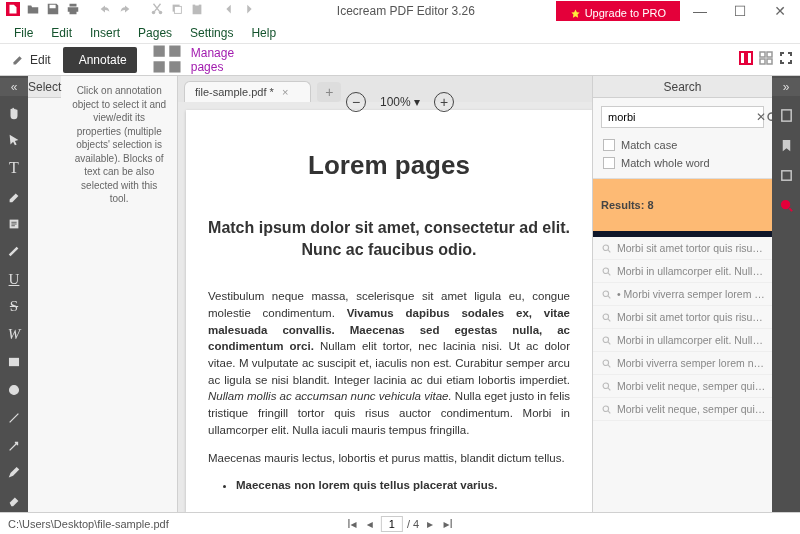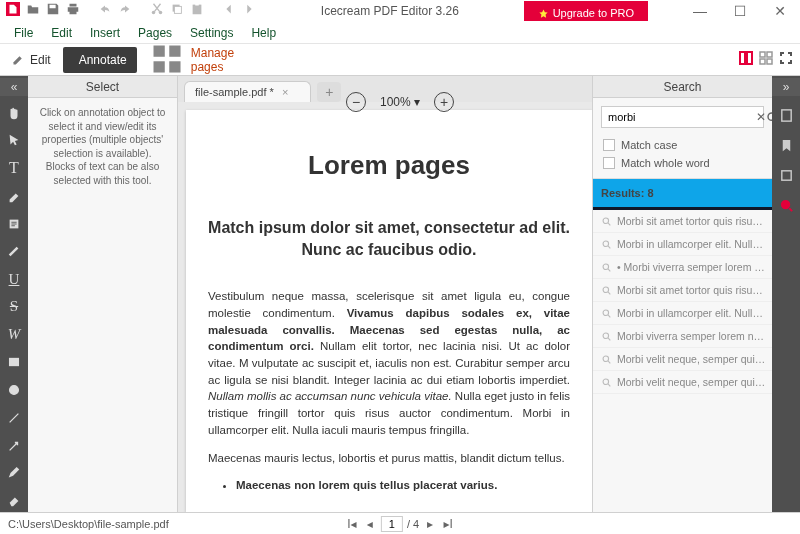--- a/index.html
+++ b/index.html
@@ -1,17 +1,17 @@
 <!DOCTYPE html>
 <html><head>
 <meta charset="utf-8">
 <style>
 * { box-sizing: border-box; margin: 0; padding: 0; }
 body { font-family: "Segoe UI", Arial, sans-serif; font-size: 12px; color: #333; background: #fff; width: 800px; height: 534px; overflow: hidden; display: flex; flex-direction: column; }
-.titlebar { height: 22px; display: flex; align-items: center; background: #fff; border-bottom: 1px solid #fff; gap: 32px; }
+.titlebar { height: 22px; display: flex; align-items: center; background: #fff; border-bottom: 1px solid #fff; }
 .tb-icons { display: flex; align-items: center; gap: 6px; padding-left: 6px; }
 .tb-icons svg { width: 14px; height: 14px; }
 .tb-icons .sep { width: 6px; }
 .tb-title { flex: 1; text-align: center; font-size: 12px; color: #555; }
 .upgrade { background: #e4003a; color: #fff; font-size: 11px; padding: 2px 14px; height: 20px; display: flex; align-items: flex-end; gap: 4px; }
 .winbtns { display: flex; }
 .winbtns div { width: 40px; height: 22px; display: flex; align-items: center; justify-content: center; font-size: 14px; color: #666; }
 .menubar { height: 22px; display: flex; align-items: center; padding-left: 6px; gap: 2px; border-bottom: 1px solid #e5e5e5; }
 .menubar span { padding: 2px 8px; font-size: 12px; color: #14532d; }
 .toolbar { height: 32px; display: flex; align-items: center; border-bottom: 1px solid #d0d0d0; background: #fff; }
@@ -23,21 +23,21 @@
 .zoom { margin-left: auto; margin-right: auto; display: flex; align-items: center; gap: 8px; position: absolute; left: 50%; top: 48px; transform: translateX(-50%); }
 .zoom .circ { width: 20px; height: 20px; border: 1.5px solid #444; border-radius: 50%; display: flex; align-items: center; justify-content: center; font-size: 14px; color: #444; }
 .zoom .pct { font-size: 12px; padding: 2px 6px; }
 .rtoggle { display: flex; gap: 4px; padding-right: 6px; align-items:center;}
 .rtoggle svg { width:16px; height:16px; }
 .workarea { flex: 1; display: flex; min-height: 0; }
 .ltoolbar { width: 28px; background: #4f4f4f; display: flex; flex-direction: column; align-items: center; padding-top: 2px; gap: 6px; }
 .ltoolbar .expand { width: 28px; height: 18px; background: #5a5a5a; display:flex; align-items:center; justify-content:center; color:#ddd;}
 .ltoolbar .titem { width: 22px; height: 22px; display: flex; align-items: center; justify-content: center; color: #ddd; font-family: "Times New Roman", serif; }
 .ltoolbar svg { width: 14px; height: 14px; fill: #ddd; }
-.leftpanel { width: 150px; background: #f7f7f7; border-right: 1px solid #d0d0d0; display: flex; flex-direction: column; }
+.leftpanel { width: 150px; background: #f7f7f7; border-right: 1px solid #d0d0d0; display: flex; flex-direction: row; }
 .panelhead { height: 22px; background: #e9e9e9; border-bottom: 1px solid #d0d0d0; display: flex; align-items: center; justify-content: center; font-size: 12px; color: #444; }
 .leftpanel .desc { font-size: 10px; color: #666; text-align: center; padding: 8px 10px; line-height: 1.35; }
 .center { flex: 1; display: flex; flex-direction: column; min-width: 0; background: #e9e9e9; }
 .tabs { height: 26px; display: flex; align-items: flex-end; padding-left: 6px; gap: 0; background: #e5e5e5; }
 .tab { background: #f8f8f8; border: 1px solid #ccc; border-bottom: none; border-radius: 6px 6px 0 0; padding: 4px 22px 4px 10px; font-size: 11px; color: #444; position: relative; display:flex; align-items:center; gap:8px;}
 .tab .x { font-size: 11px; color: #999; }
 .addtab { width: 24px; height: 20px; background: #ddd; border-radius: 4px; margin-left: 6px; display:flex; align-items:center; justify-content:center; color:#888; font-size:14px;}
 .docarea { flex: 1; overflow: hidden; background: #e9e9e9; padding: 8px 0 0 8px; }
 .page { background: #fff; width: 100%; height: 100%; box-shadow: 0 1px 3px rgba(0,0,0,.2); padding: 40px 22px 10px 22px; overflow: hidden; }
 .page h1 { font-family: Arial, sans-serif; font-weight: bold; font-size: 26px; text-align: center; margin-bottom: 36px; }
@@ -46,21 +46,21 @@
 .page ul { margin-left: 28px; }
 .page li { font-size: 11.5px; font-weight: bold; margin-top:6px;}
 .rightpanel { width: 180px; background: #f7f7f7; border-left: 1px solid #d0d0d0; display: flex; flex-direction: column; }
 .searchbox { display: flex; align-items: center; margin: 8px 8px 6px 8px; border: 1px solid #ccc; background: #fff; height: 22px; }
 .searchbox input { flex: 1; border: none; outline: none; padding: 0 6px; font-size: 11px; }
 .searchbox .xb { width: 18px; text-align: center; color: #666; font-size: 12px; }
 .searchbox .mag { width: 22px; display:flex; align-items:center; justify-content:center;}
 .opts { padding: 2px 10px; }
 .optrow { display: flex; align-items: center; gap: 6px; font-size: 11px; color: #555; padding: 3px 0; }
 .optrow .cb { width: 12px; height: 12px; border: 1px solid #bbb; background: #fff; }
-.reshead { background: #0ea5e9; border-top: 1px solid #ddd; border-bottom: 3px solid #0f172a; padding: 8px 8px; font-size: 11px; font-weight: bold; color: #444; margin-top: 4px; }
+.reshead { background: #fdba74; border-top: 1px solid #ddd; border-bottom: 6px solid #0f172a; padding: 20px 8px; font-size: 11px; font-weight: bold; color: #444; margin-top: 4px; }
 .reslist { flex: 1; overflow: hidden; }
 .resitem { display: flex; align-items: center; gap: 5px; padding: 5px 8px; font-size: 10.5px; color: #888; border-bottom: 1px solid #eee; white-space: nowrap; overflow: hidden; }
 .resitem svg { flex-shrink: 0; width: 11px; height: 11px; }
 .rtoolbar { width: 28px; background: #4f4f4f; display: flex; flex-direction: column; align-items: center; padding-top: 2px; gap: 8px; }
 .rtoolbar .expand { width: 28px; height: 18px; background: #5a5a5a; display:flex; align-items:center; justify-content:center; color:#ddd;}
 .rtoolbar .ritem { width: 22px; height: 22px; display: flex; align-items: center; justify-content: center; }
 .rtoolbar svg { width: 15px; height: 15px; fill: #ccc; }
 .rtoolbar .active svg { fill: #e4003a; }
 .pagenav { position: absolute; left: 50%; transform: translateX(-50%); display: flex; align-items: center; gap: 4px; }
 .pagenav .pn { color: #666; font-size: 12px; width:14px; text-align:center;}
@@ -150,21 +150,21 @@
       </svg>
     <span>Annotate</span>
   </div>
   <div class="tbtn gray">
     <svg viewBox="0 0 16 16" fill="#999">
         <rect x="2" y="2" width="5" height="5"></rect>
         <rect x="9" y="2" width="5" height="5"></rect>
         <rect x="2" y="9" width="5" height="5"></rect>
         <rect x="9" y="9" width="5" height="5"></rect>
       </svg>
-    <span style="color:#c2410c;">Manage pages</span>
+    <span style="color:#a21caf;">Manage pages</span>
   </div>
   <div class="zoom">
     <div class="circ">−</div>
     <div class="pct"><span>100%</span> ▾</div>
     <div class="circ">+</div>
   </div>
   <div style="flex:1"></div>
   <div class="rtoggle">
     <span><svg viewBox="0 0 16 16" fill="none" stroke="#e4003a" stroke-width="2">
           <rect x="2" y="2" width="5" height="12"></rect>

